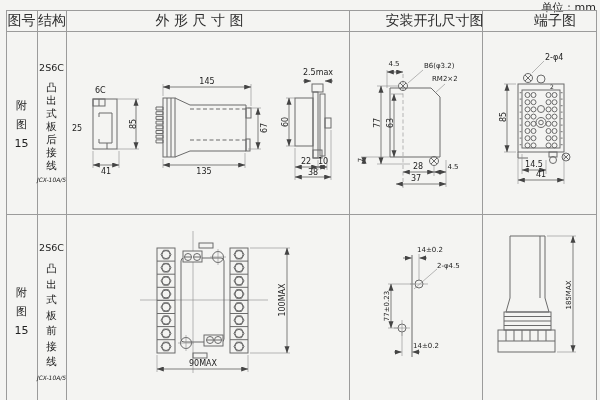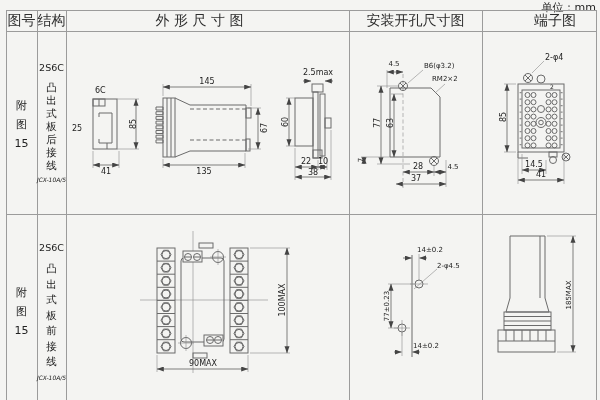--- a/index.html
+++ b/index.html
@@ -37,23 +37,23 @@
   <div class="hline" style="left:6px;top:31px;width:590px;"></div>
   <div class="hline" style="left:6px;top:214px;width:590px;"></div>
   <div class="vline" style="left:6px;top:10px;height:390px;"></div>
   <div class="vline" style="left:37px;top:10px;height:390px;"></div>
   <div class="vline" style="left:66px;top:10px;height:390px;"></div>
   <div class="vline" style="left:349px;top:10px;height:390px;"></div>
   <div class="vline" style="left:482px;top:10px;height:390px;"></div>
   <div class="vline" style="left:596px;top:10px;height:390px;"></div>
 
   <div class="hdr" style="left:6px;width:31px;">图号</div>
-  <div class="hdr" style="left:37px;width:29px;">结构</div>
+  <div class="hdr" style="left:37px;width:29px;text-align:right;">结构</div>
   <div class="hdr" style="left:58px;width:283px;">外 形 尺 寸 图</div>
-  <div class="hdr" style="left:349px;width:133px;">安装开孔尺寸图</div>
+  <div class="hdr" style="left:368px;width:133px;">安装开孔尺寸图</div>
   <div class="hdr" style="left:498px;width:114px;">端子图</div>
 
   <div class="stack figstack" style="left:6px;top:96px;width:31px;">
     <span>附</span>
     <span>图</span>
     <span>15</span>
   </div>
   <div class="stack" style="left:37px;top:62px;width:29px;">
     <span class="model">2S6C</span>
     <span class="ch">凸</span>

